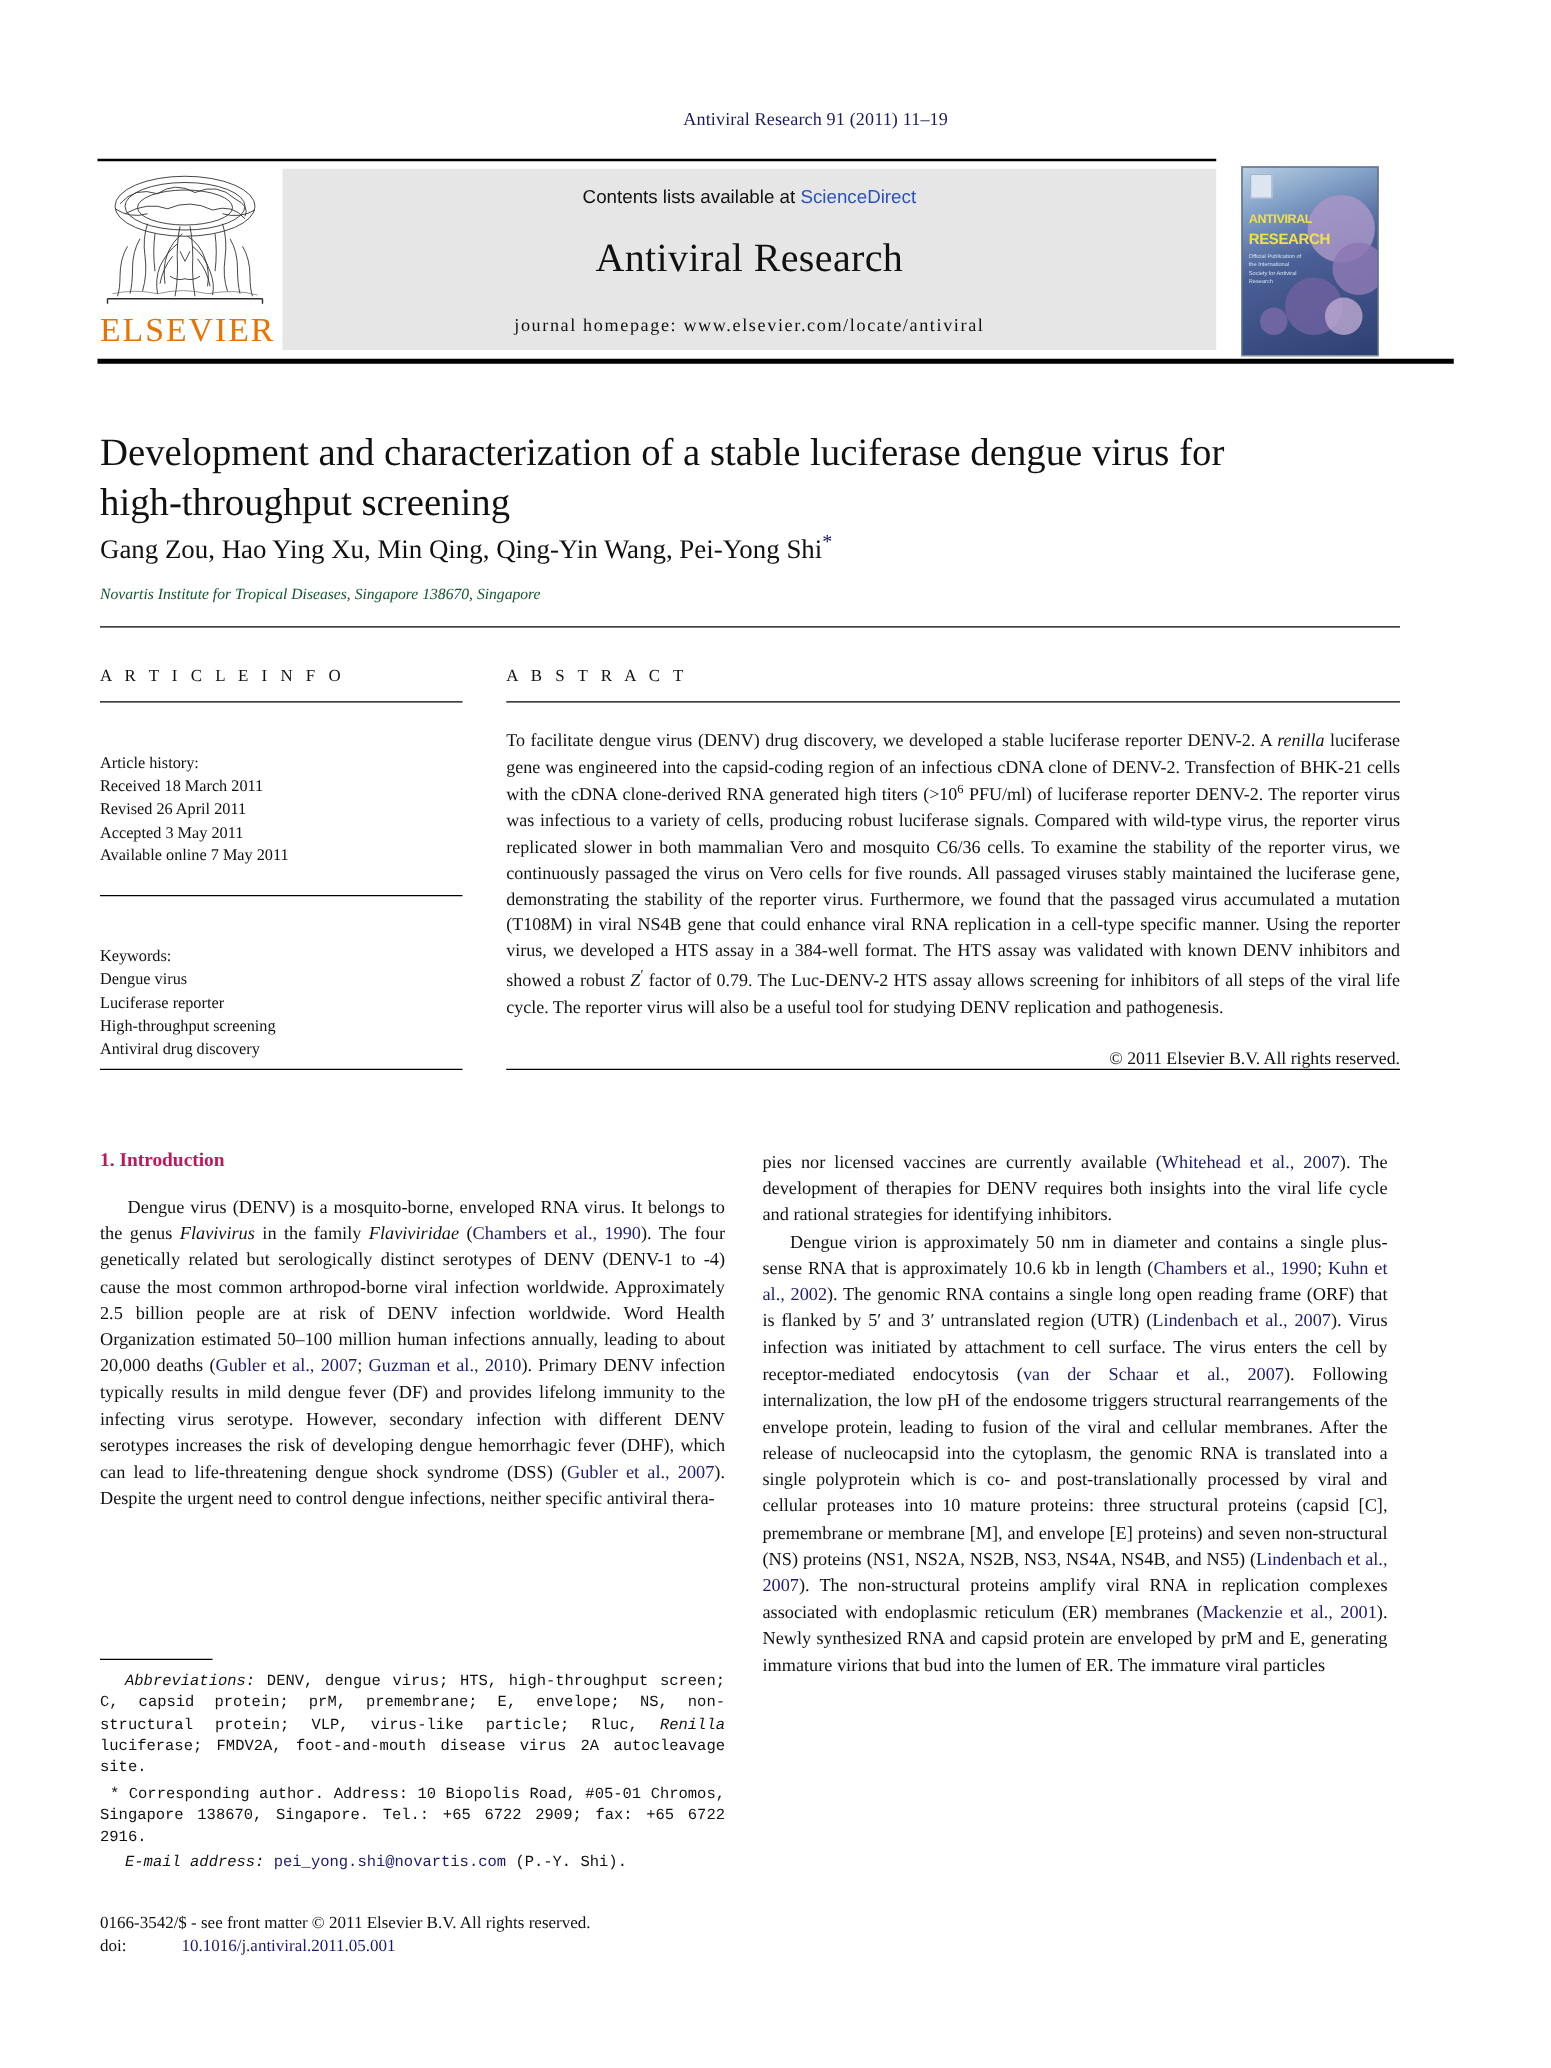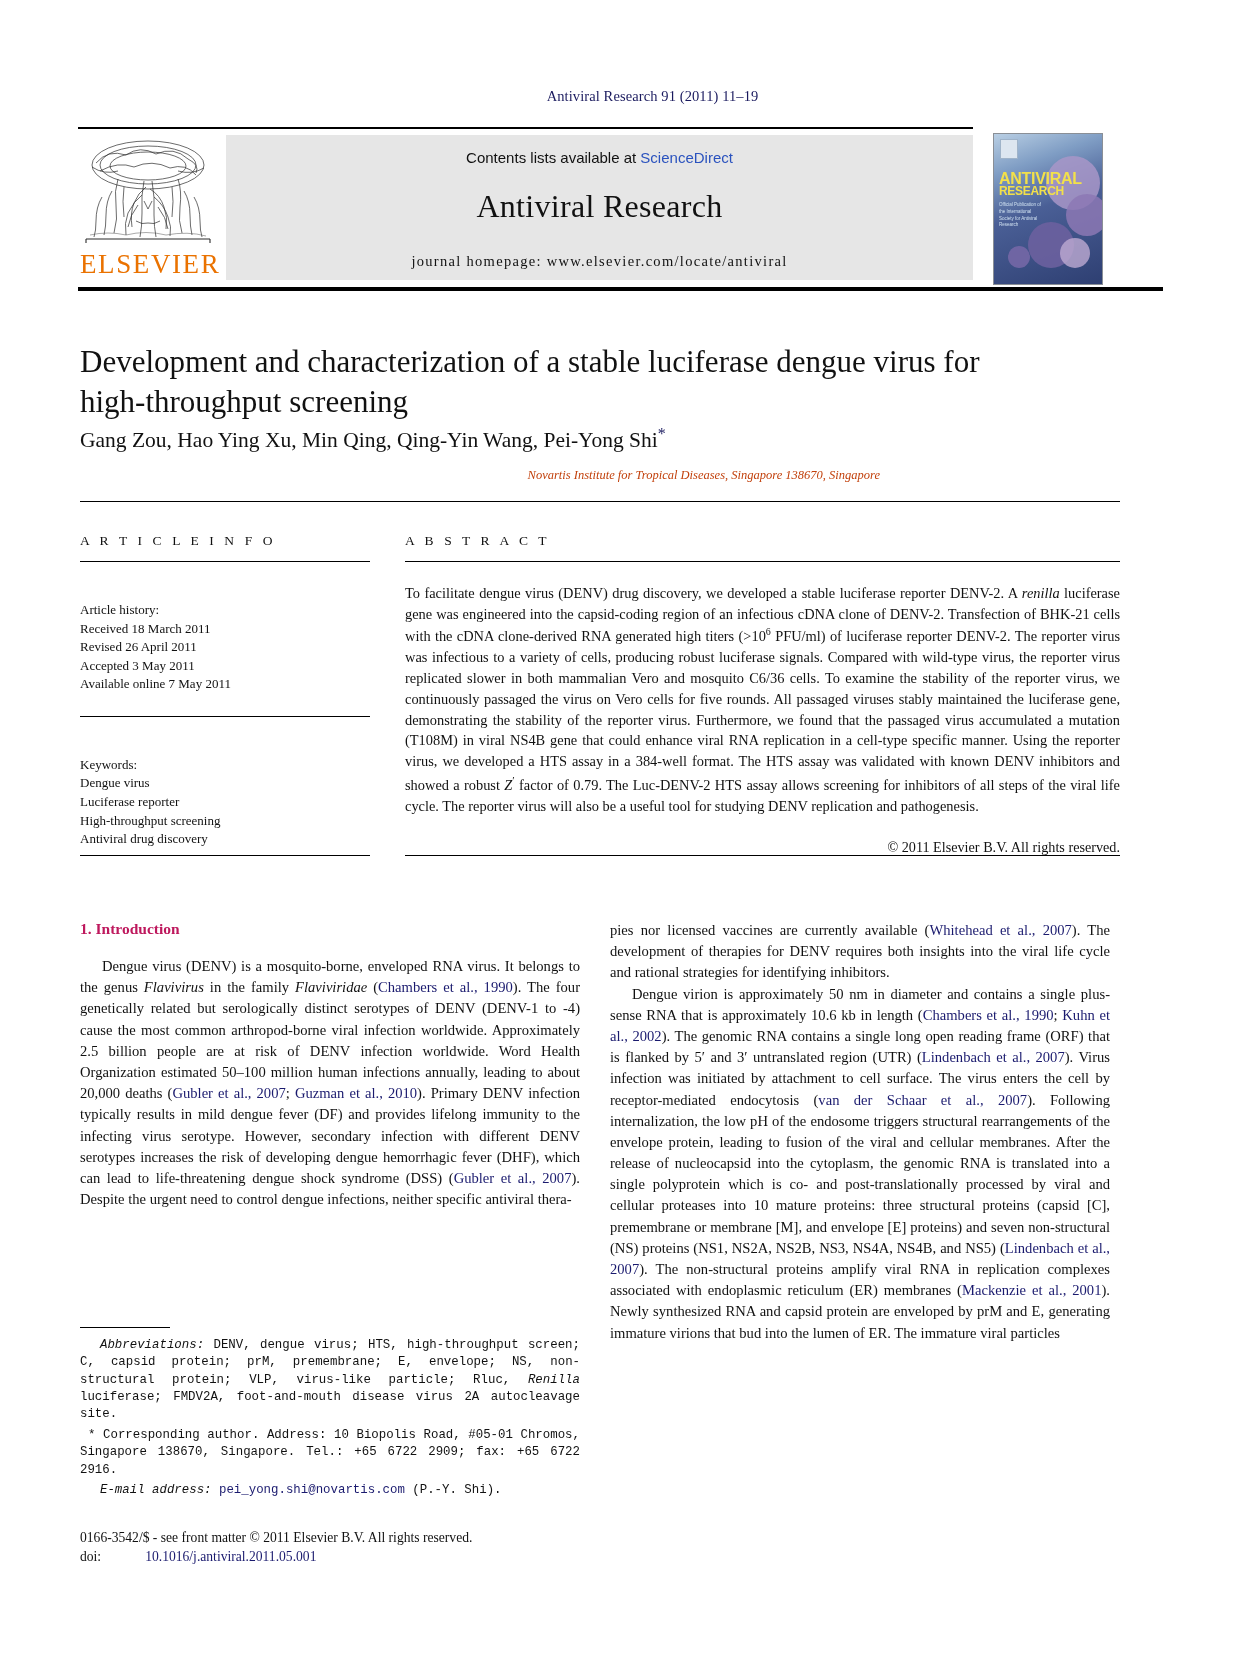--- a/index.html
+++ b/index.html
@@ -142,22 +142,21 @@
     color: #1a1a5e;
     font-size: 16px;
     vertical-align: super;
   }
   .affiliation {
     position: absolute;
     left: 80px; top: 468px;
     width: 800px;
     font-size: 12.5px;
     font-style: italic;
-    color: #c2410c;
-    text-align: right;
+    color: #14532d;
   }
   .affil-rule {
     position: absolute;
     left: 80px; top: 501px;
     width: 1040px;
     height: 1px;
     background: #000;
   }
 
   
@@ -299,21 +298,21 @@
     position: absolute; left: 0; top: 0; width: 108px; height: 150px;
     background: linear-gradient(160deg,#b9cfe4 0%, #7f9dc4 22%, #4a5f96 48%, #2e3f72 100%);
   }
   .cov-badge {
     position: absolute; left: 6px; top: 5px; width: 16px; height: 18px;
     background: #dde6f0; border: 1px solid #9fb3c9;
   }
   .cov-t1 {
     position: absolute; left: 5px; top: 36px;
     font-family: "Liberation Sans", sans-serif;
-    font-weight: bold; font-size: 16px; color: #f2e04a; letter-spacing: -0.3px;
+    font-weight: bold; font-size: 10px; color: #f2e04a; letter-spacing: -0.3px;
   }
   .cov-t2 {
     position: absolute; left: 5px; top: 50px;
     font-family: "Liberation Sans", sans-serif;
     font-weight: bold; font-size: 12px; color: #f2e04a; letter-spacing: -0.3px;
   }
   .cov-sub {
     position: absolute; left: 5px; top: 68px; width: 48px;
     font-family: "Liberation Sans", sans-serif;
     font-size: 4.5px; color: #cfe0f0; line-height: 1.5;

